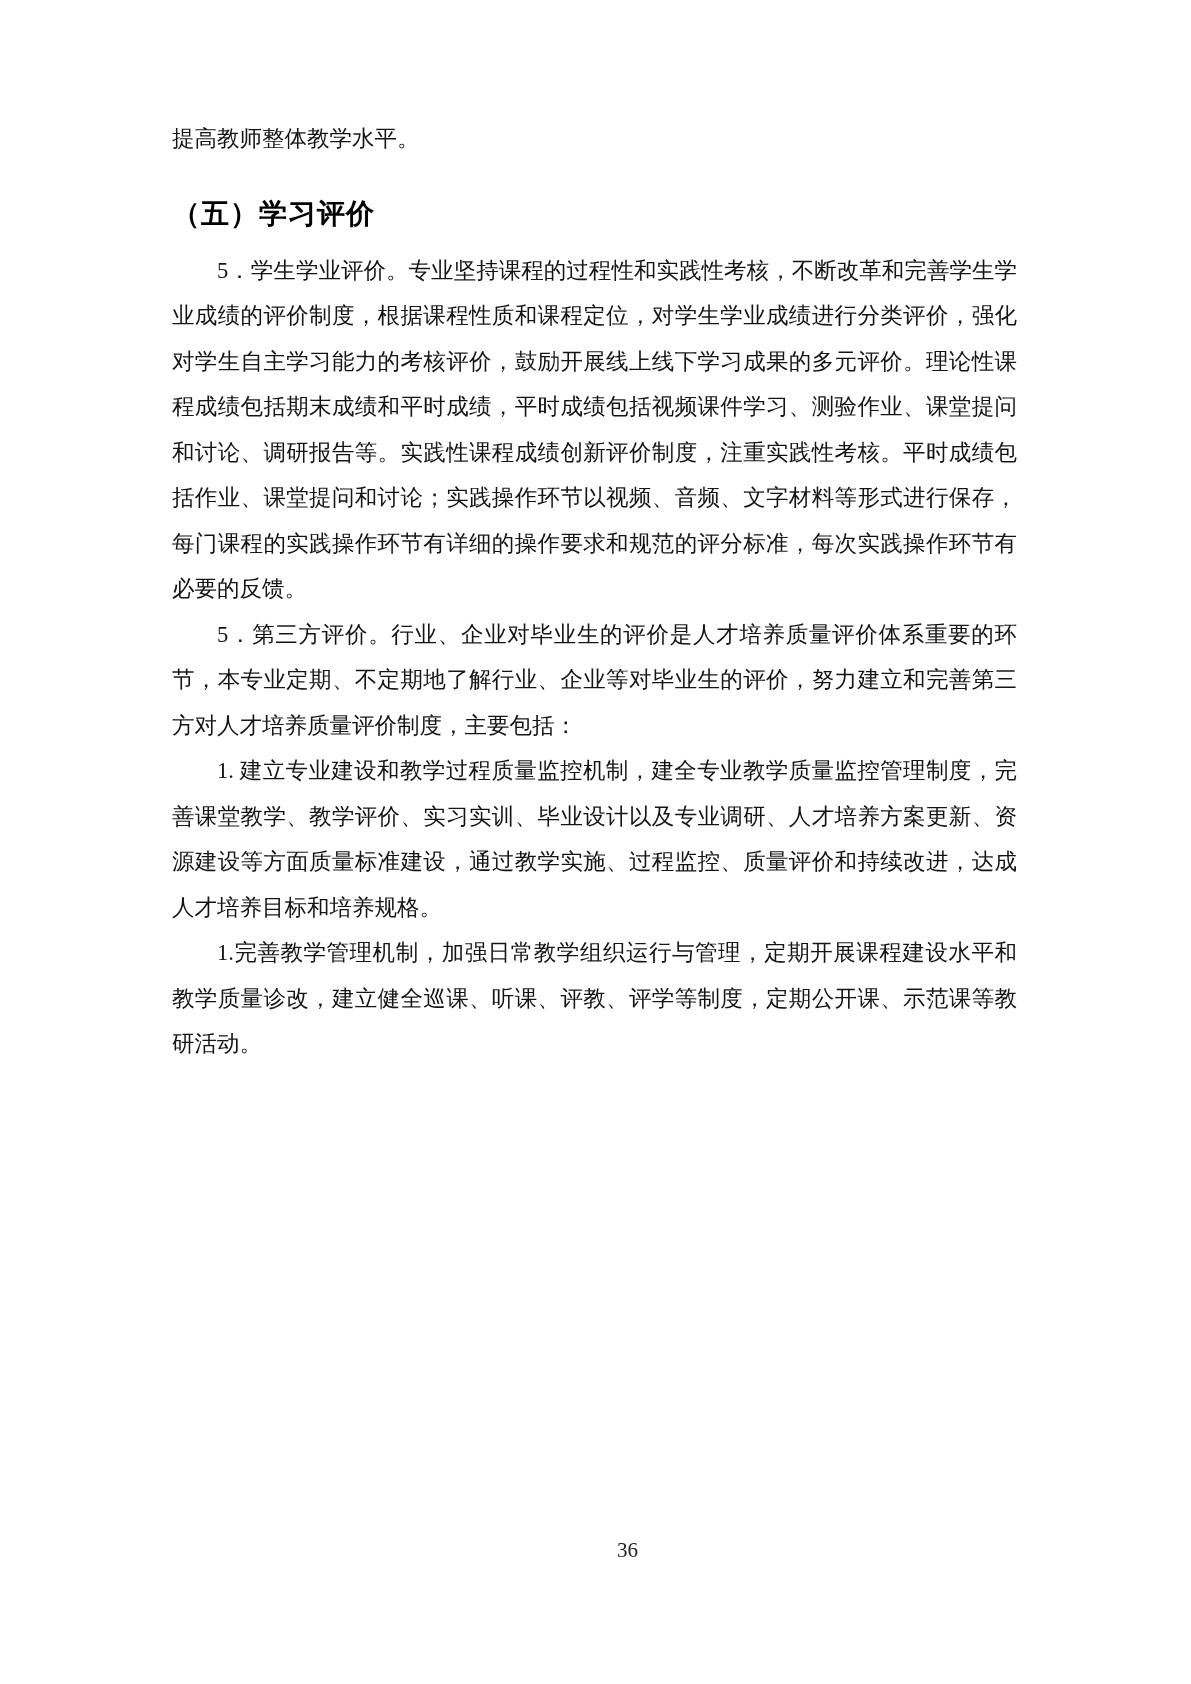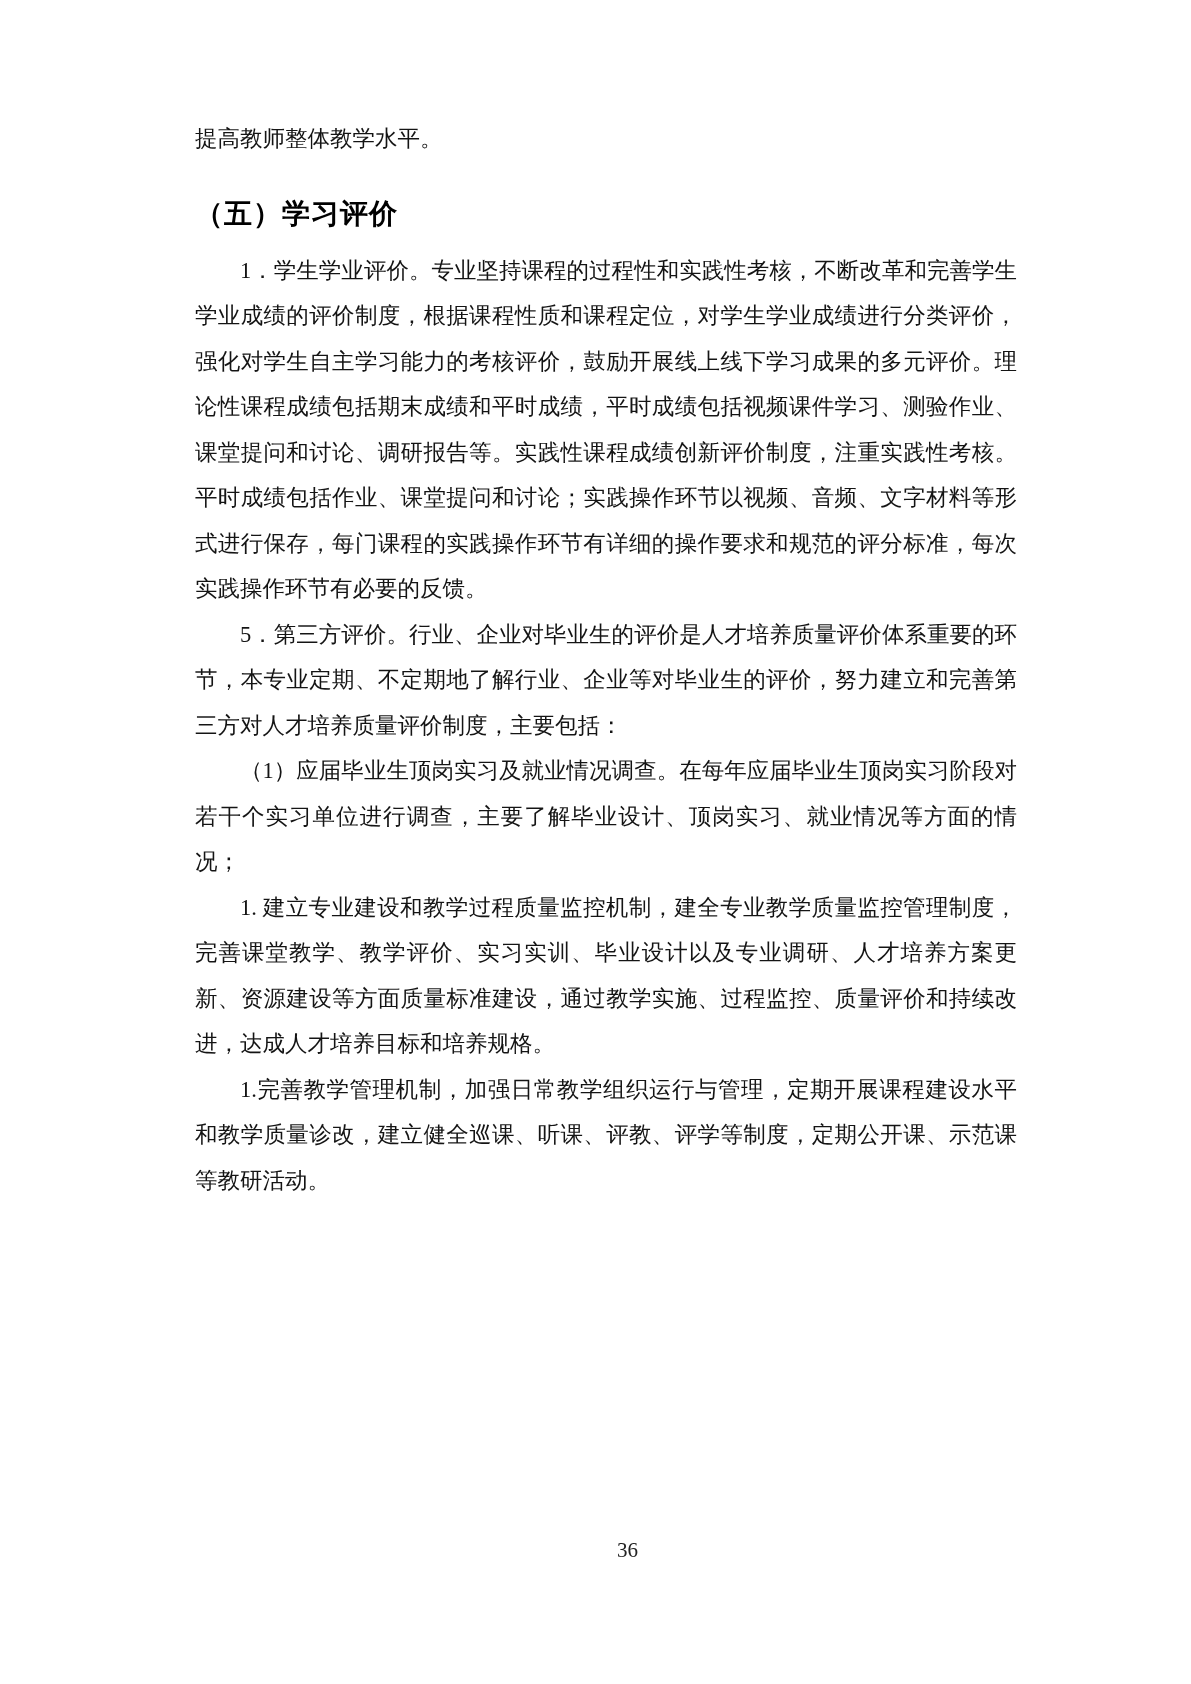--- a/index.html
+++ b/index.html
@@ -11,21 +11,20 @@
     width: 1191px;
     height: 1684px;
     position: relative;
     overflow: hidden;
   }
   .page {
     position: absolute;
     inset: 0;
     background: #ffffff;
     color: #121212;
-    padding-left: 23px;
   }
   .content {
     padding: 116px 174px 0 172px;
     font-family: "Liberation Serif", "DejaVu Serif", serif;
   }
   p.body-par {
     margin: 0;
     font-size: 22.5px;
     line-height: 45.5px;
     text-align: justify;
@@ -61,25 +60,24 @@
 </head>
 <body>
 
 <div class="page">
   <div class="content">
 
     <p class="body-par no-indent">提高教师整体教学水平。</p>
 
     <h2 class="sec-heading">（五）学习评价</h2>
 
-    <p class="body-par">1．学生学业评价。专业坚持课程的过程性和实践性考核，不断改革和完善学生学业成绩的评价制度，根据课程性质和课程定位，对学生学业成绩进行分类评价，强化对学生自主学习能力的考核评价，鼓励开展线上线下学习成果的多元评价。理论性课程成绩包括期末成绩和平时成绩，平时成绩包括视频课件学习、测验作业、课堂提问和讨论、调研报告等。实践性课程成绩创新评价制度，注重实践性考核。平时成绩包括作业、课堂提问和讨论；实践操作环节以视频、音频、文字材料等形式进行保存，每门课程的实践操作环节有详细的操作要求和规范的评分标准，每次实践操作环节有必要的反馈。</p>
+    <p class="body-par">5．学生学业评价。专业坚持课程的过程性和实践性考核，不断改革和完善学生学业成绩的评价制度，根据课程性质和课程定位，对学生学业成绩进行分类评价，强化对学生自主学习能力的考核评价，鼓励开展线上线下学习成果的多元评价。理论性课程成绩包括期末成绩和平时成绩，平时成绩包括视频课件学习、测验作业、课堂提问和讨论、调研报告等。实践性课程成绩创新评价制度，注重实践性考核。平时成绩包括作业、课堂提问和讨论；实践操作环节以视频、音频、文字材料等形式进行保存，每门课程的实践操作环节有详细的操作要求和规范的评分标准，每次实践操作环节有必要的反馈。</p>
 
     <p class="body-par">5．第三方评价。行业、企业对毕业生的评价是人才培养质量评价体系重要的环节，本专业定期、不定期地了解行业、企业等对毕业生的评价，努力建立和完善第三方对人才培养质量评价制度，主要包括：</p>
 
-    <p class="body-par">（1）应届毕业生顶岗实习及就业情况调查。在每年应届毕业生顶岗实习阶段对若干个实习单位进行调查，主要了解毕业设计、顶岗实习、就业情况等方面的情况；</p>
 
 
 
 
     <p class="body-par">1. 建立专业建设和教学过程质量监控机制，建全专业教学质量监控管理制度，完善课堂教学、教学评价、实习实训、毕业设计以及专业调研、人才培养方案更新、资源建设等方面质量标准建设，通过教学实施、过程监控、质量评价和持续改进，达成人才培养目标和培养规格。</p>
 
     <p class="body-par">1.完善教学管理机制，加强日常教学组织运行与管理，定期开展课程建设水平和教学质量诊改，建立健全巡课、听课、评教、评学等制度，定期公开课、示范课等教研活动。</p>
 
   </div>
 

